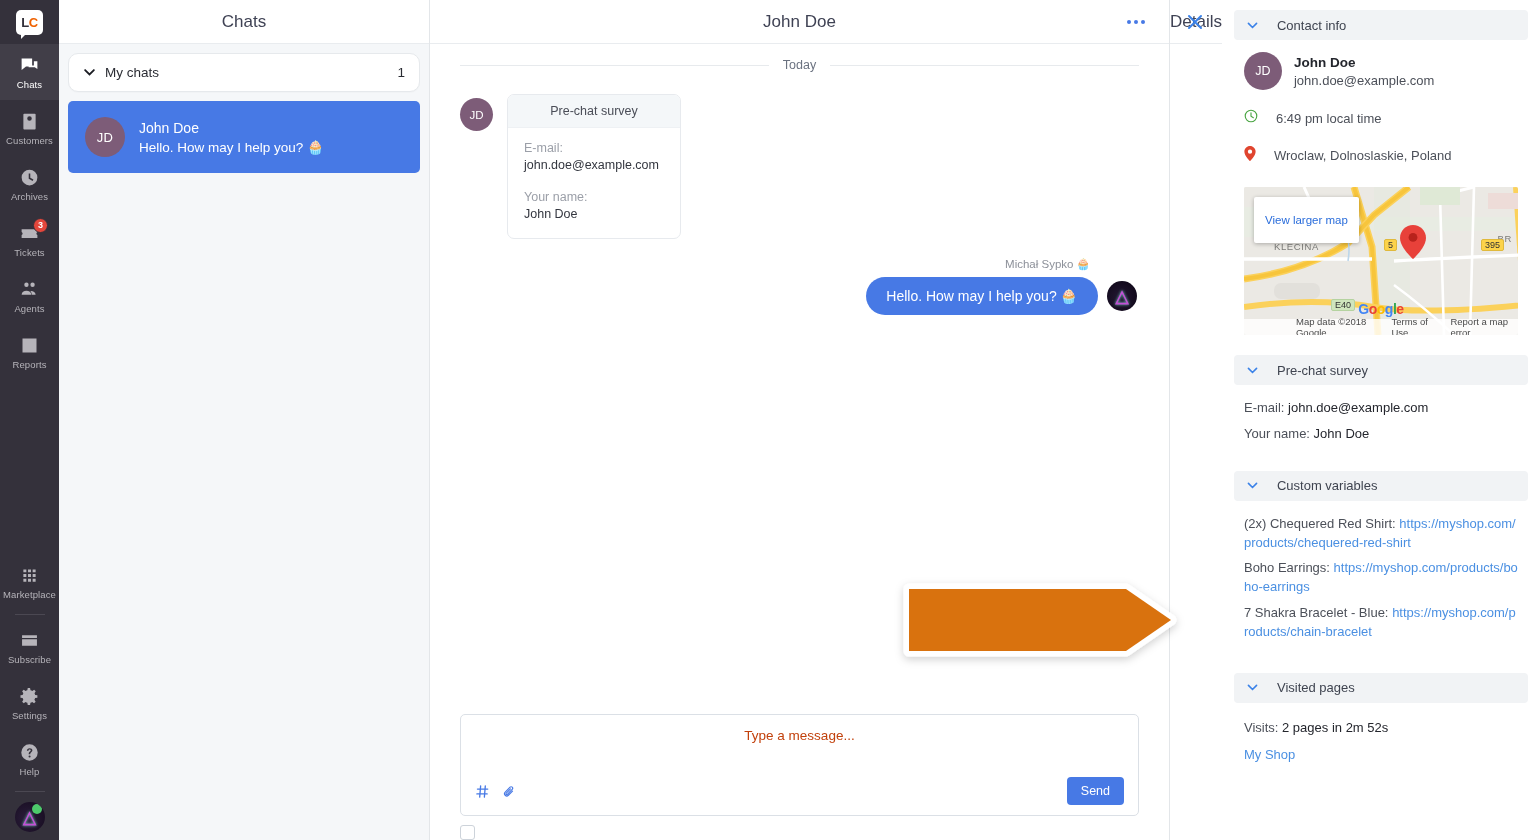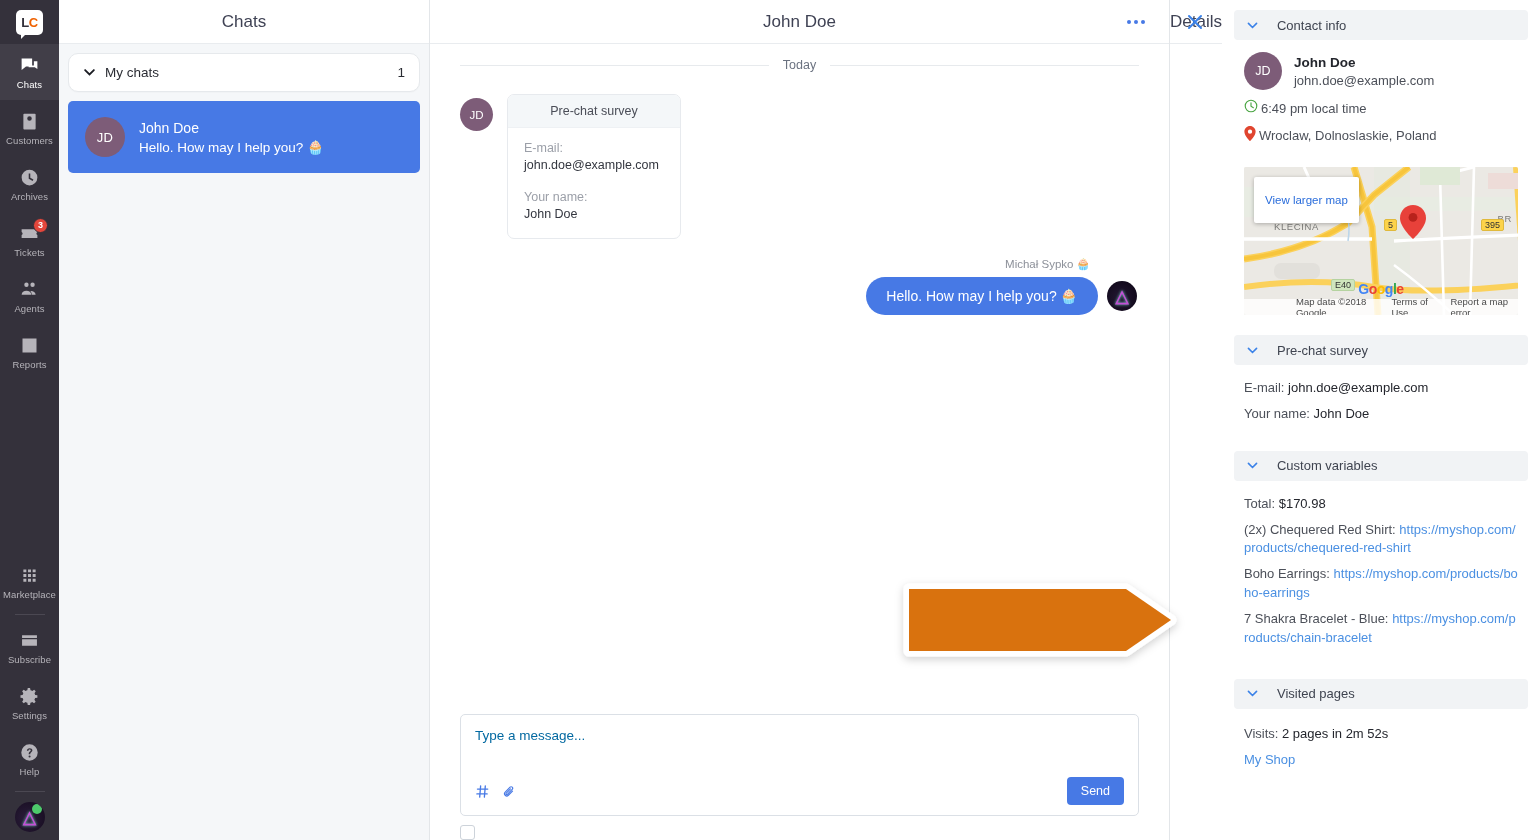--- a/index.html
+++ b/index.html
@@ -165,21 +165,21 @@
     text-shadow: 0 0 3px #7de0d0;
   }
 
   
   .composer-wrap { padding: 0 30px 0; flex: 0 0 auto; }
   .composer {
     border: 1px solid #dbe0e6; border-radius: 5px; height: 102px;
     display: flex; flex-direction: column; padding: 13px 14px 10px;
     position: relative; background: #fff;
   }
-  .composer .ph { font-size: 13.5px; color: #0369a1; }
+  .composer .ph { font-size: 13.5px; color: #c2410c; text-align: center; }
   .composer-foot {
     margin-top: auto; display: flex; align-items: center; gap: 12px;
   }
   .c-ico { color: #4779e5; cursor: pointer; display: flex; }
   .c-ico svg { display: block; }
   .send-btn {
     margin-left: auto; background: #4779e5; color: #fff; border: none;
     border-radius: 4px; font-size: 12.5px; padding: 7px 14px; cursor: pointer;
     font-family: "Liberation Sans", sans-serif;
   }
@@ -223,21 +223,21 @@
   .sec-content { padding: 12px 22px 10px; }
 
   .contact-row { display: flex; align-items: center; gap: 12px; }
   .dt-avatar {
     width: 38px; height: 38px; border-radius: 50%; background: #7d5c78;
     color: #fff; font-size: 12.5px; display: flex; align-items: center;
     justify-content: center; flex: 0 0 38px;
   }
   .dt-name { font-size: 13.5px; color: #24262d; font-weight: bold; margin-bottom: 3px; }
   .dt-mail { font-size: 13px; color: #4c5059; }
-  .info-line { display: flex; align-items: center; gap: 3px; margin-top: 9px; }
+  .info-line { display: flex; align-items: center; gap: 18px; margin-top: 19px; }
   .info-line .il-txt { font-size: 13px; color: #4c5059; }
 
   .map-box {
     margin: 12px 22px 0; height: 148px; border-radius: 2px; overflow: hidden;
     position: relative; background: #eceae5; cursor: pointer;
   }
   .map-btn {
     position: absolute; left: 10px; top: 10px; background: #fff;
     border-radius: 2px; padding: 17px 11px; font-size: 11.5px; color: #2a6ddb;
     box-shadow: 0 1px 4px rgba(0,0,0,.28); z-index: 5; cursor: pointer;
@@ -593,24 +593,20 @@
       <div class="section-head" style="">
         <span class="chev">
           <svg viewBox="0 0 16 16">
               <path d="M3 5.4l5 5 5-5" stroke="#3b82e8" stroke-width="2" fill="none" stroke-linecap="round"></path>
             </svg>
         </span>
         <span class="sh-label">Custom variables</span>
       </div>
       <div class="sec-content" style="padding-top:14px">
         <div class="kv-line">
-          <span>Total:</span>
-          <b>$170.98</b>
-        </div>
-        <div class="kv-line">
           <span>(2x) Chequered Red Shirt:</span>
           <a href="#">https://myshop.com/products/chequered-red-shirt</a>
         </div>
         <div class="kv-line">
           <span>Boho Earrings:</span>
           <a href="#">https://myshop.com/products/boho-earrings</a>
         </div>
         <div class="kv-line">
           <span>7 Shakra Bracelet - Blue:</span>
           <a href="#">https://myshop.com/products/chain-bracelet</a>

